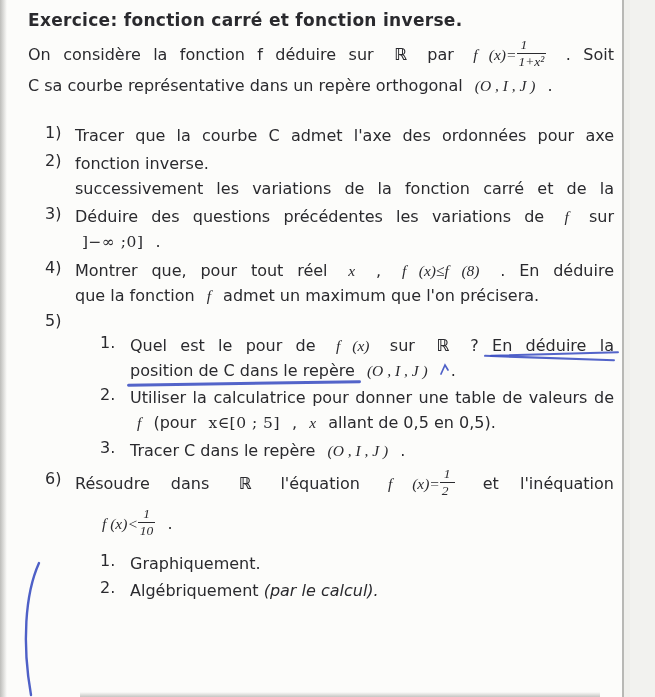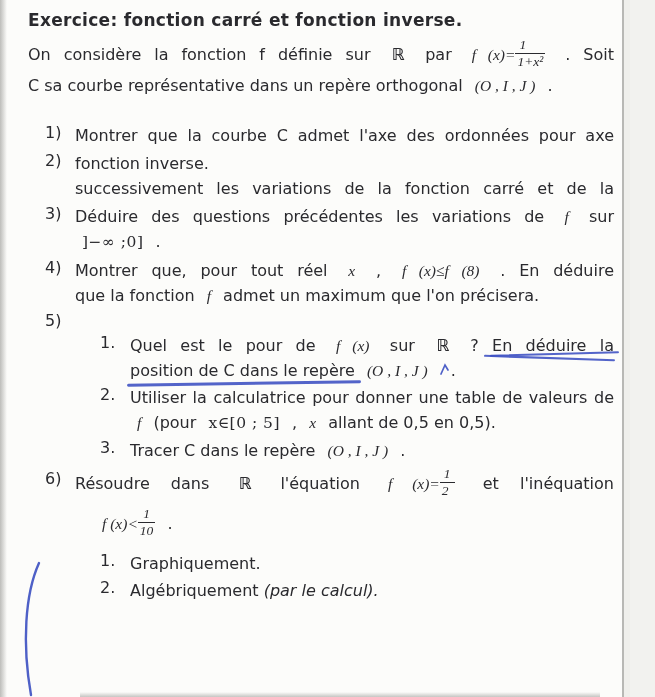--- a/index.html
+++ b/index.html
@@ -66,39 +66,39 @@
   <div class="edge-bottom"></div>
 
   <svg class="margin-curve" width="26" height="138" viewBox="0 0 26 138">
     <path d="M19 3 C5 34 2 84 11 135" fill="none" stroke="#3b4fc1" stroke-width="2.4" stroke-linecap="round" opacity="0.9"></path>
   </svg>
 
   <div class="title">Exercice: fonction carré et fonction inverse.</div>
 
   <div class="intro">
     <div class="line jl">
-      <span>On considère la fonction f définie sur</span>
+      <span>On considère la fonction f déduire sur</span>
       <span class="bb">ℝ</span>
       <span>par</span>
       <span class="math"><span>f (x)=</span><span class="frac"><span class="num">1</span><span class="den">1+x²</span></span></span>
       <span>. Soit</span>
     </div>
     <div class="line">
       <span>C sa courbe représentative dans un repère orthogonal</span>
       <span class="math">(O , I , J )</span>
       <span>.</span>
     </div>
   </div>
 
   <div class="list">
 
     <div class="q">
       <div class="qm">1)</div>
       <div class="qc">
-        <div class="line jl">Montrer que la courbe C admet l'axe des ordonnées pour axe</div>
+        <div class="line jl">Tracer que la courbe C admet l'axe des ordonnées pour axe</div>
       </div>
     </div>
 
     <div class="q">
       <div class="qm">2)</div>
       <div class="qc">
         <div class="line">fonction inverse.</div>
         <div class="line jl">successivement les variations de la fonction carré et de la</div>
       </div>
     </div>

